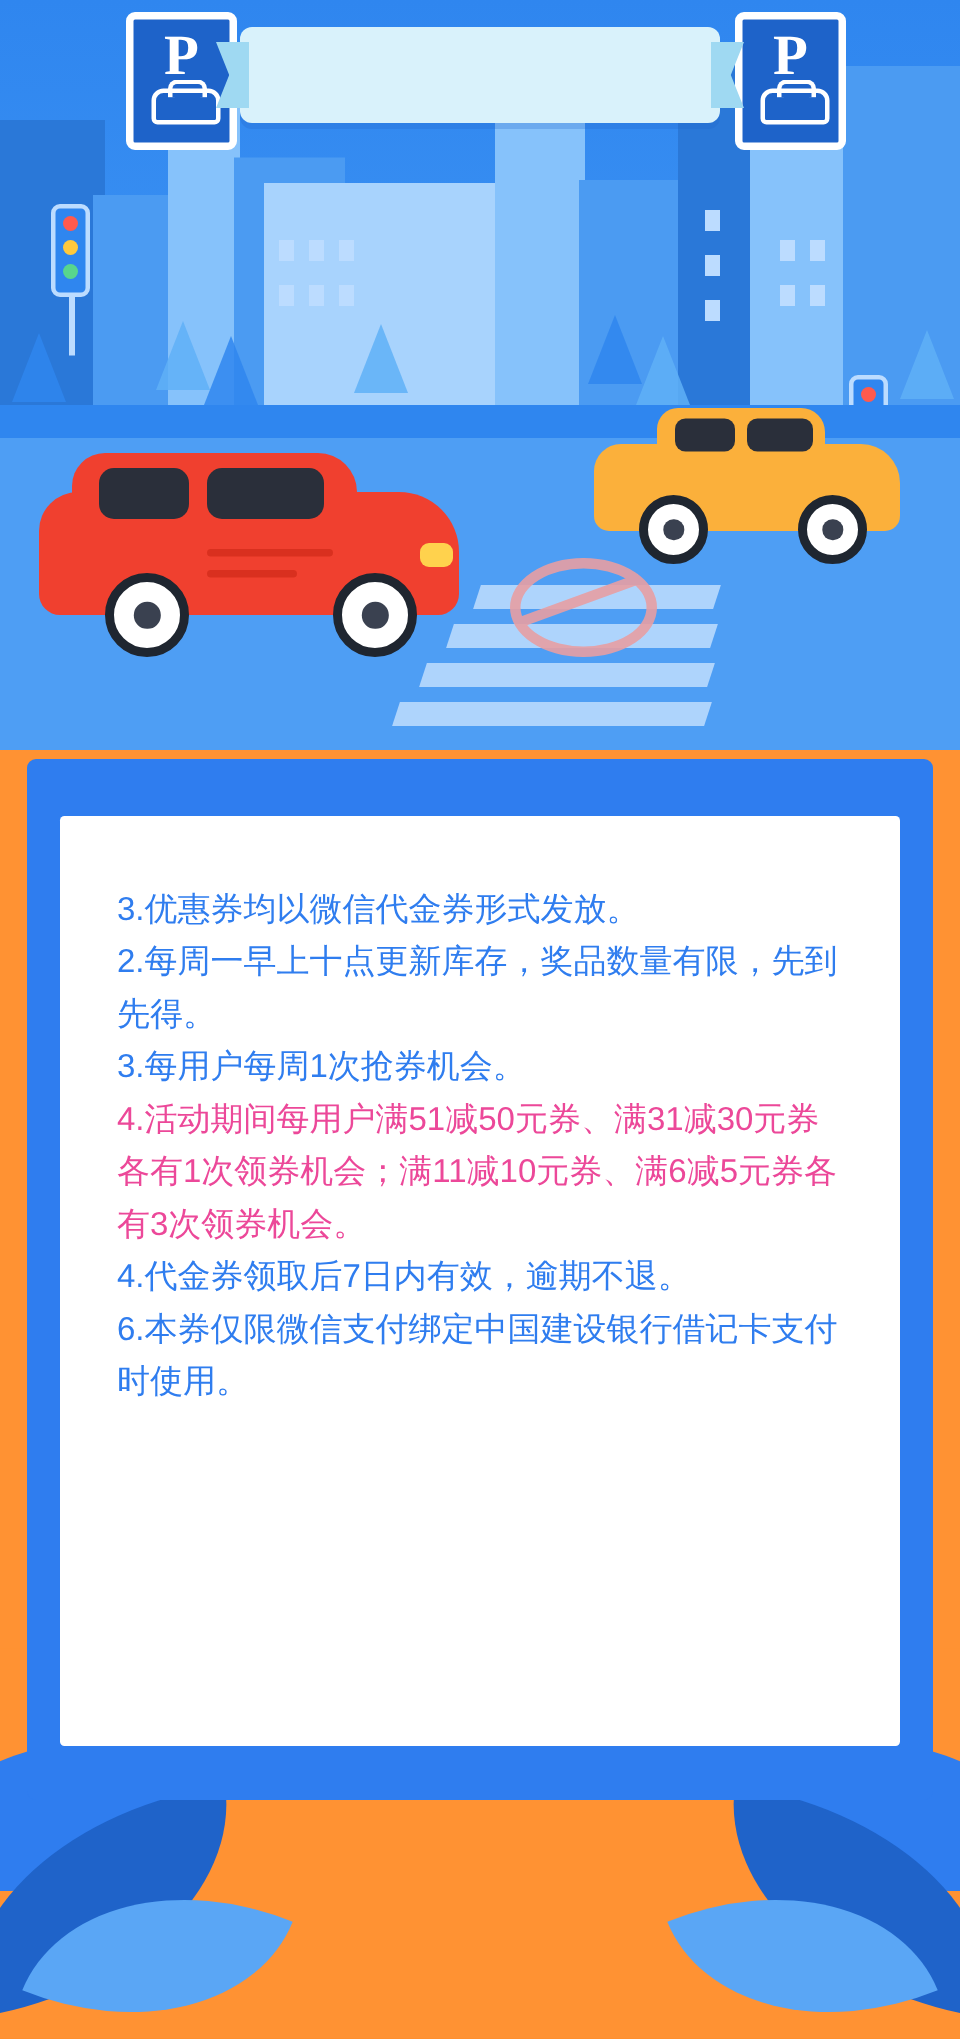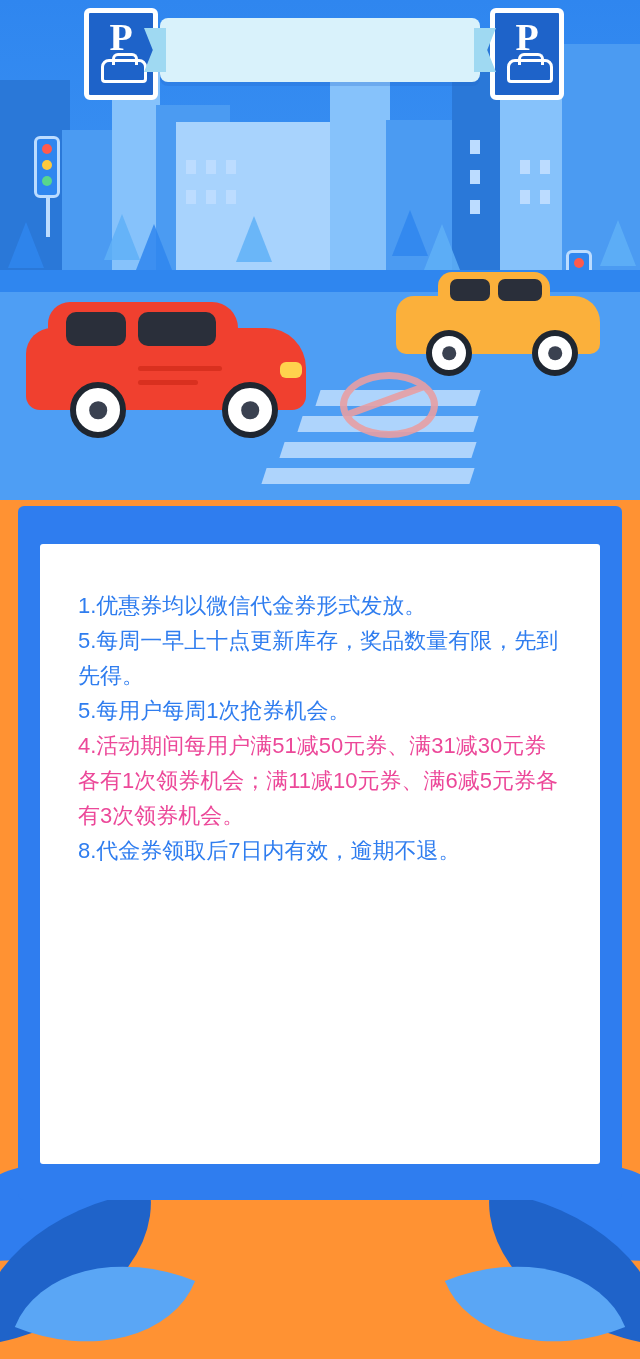--- a/index.html
+++ b/index.html
@@ -441,22 +441,23 @@
     <div class="leaf alt" style="left:-30px;  top:104px; width:190px; height:130px; transform:rotate(-8deg);"></div>
     <div class="leaf lt" style="left:30px;   top:150px; width:150px; height:110px; transform:rotate(22deg);"></div>
     <div class="leaf" style="right:-60px; top:40px;  width:210px; height:140px; transform:scaleX(-1) rotate(14deg);"></div>
     <div class="leaf alt" style="right:-30px; top:104px; width:190px; height:130px; transform:scaleX(-1) rotate(-8deg);"></div>
     <div class="leaf lt" style="right:30px;  top:150px; width:150px; height:110px; transform:scaleX(-1) rotate(22deg);"></div>
   </div>
 
   <div class="card-frame">
     <div class="card">
       <div class="rules">
-        <p class="rule-line">1.优惠券均以微信代金券形式发放。</p>
-        <p class="rule-line">5.每周一早上十点更新库存，奖品数量有限，先到先得。</p>
-        <p class="rule-line">5.每用户每周1次抢券机会。</p>
+        <p class="rule-line">3.优惠券均以微信代金券形式发放。</p>
+        <p class="rule-line">2.每周一早上十点更新库存，奖品数量有限，先到先得。</p>
+        <p class="rule-line">3.每用户每周1次抢券机会。</p>
         <p class="rule-line hl">4.活动期间每用户满51减50元券、满31减30元券各有1次领券机会；满11减10元券、满6减5元券各有3次领券机会。</p>
-        <p class="rule-line">8.代金券领取后7日内有效，逾期不退。</p>
+        <p class="rule-line">4.代金券领取后7日内有效，逾期不退。</p>
+        <p class="rule-line">6.本券仅限微信支付绑定中国建设银行借记卡支付时使用。</p>
       </div>
     </div>
   </div>
 
 </div>
 
 </body></html>

